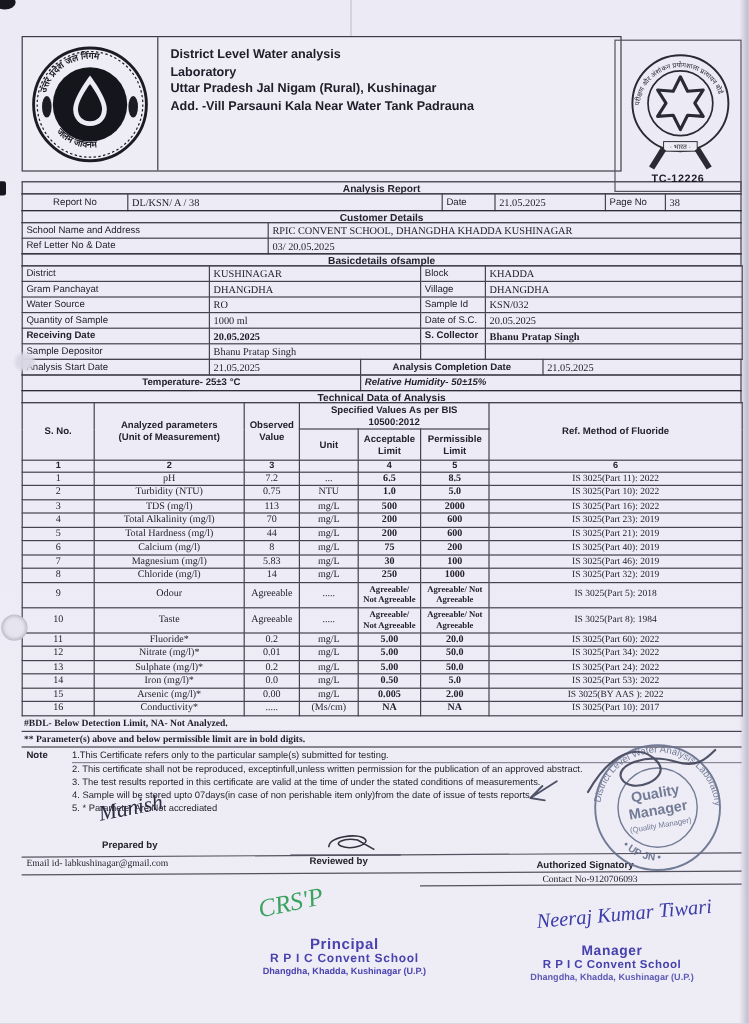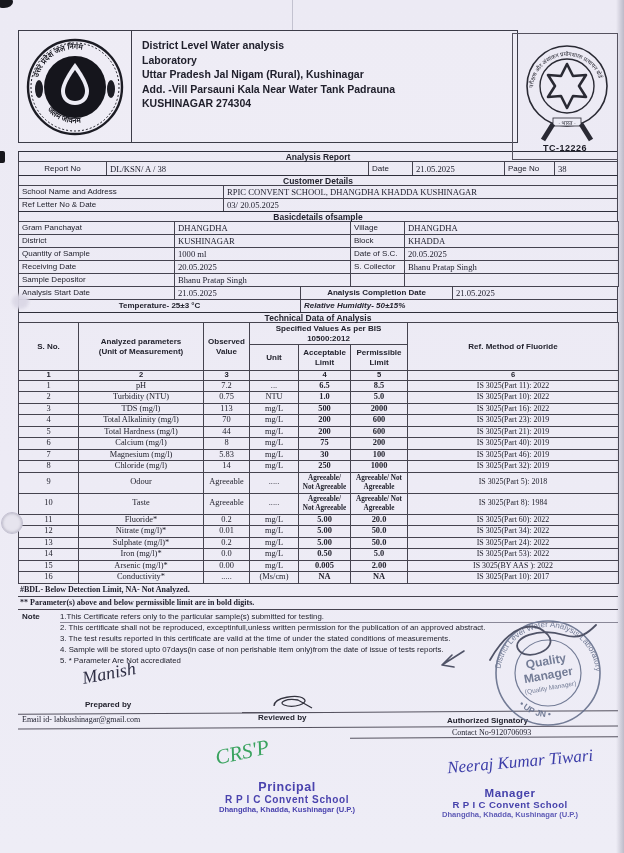--- a/index.html
+++ b/index.html
@@ -78,21 +78,20 @@
           <ellipse cx="86" cy="52" rx="4" ry="9" fill="#1c1c24"></ellipse>
           <text font-size="7.5" fill="#1c1c24" font-weight="bold"><textPath href="#ltop" startOffset="8%">उत्तर प्रदेश जल निगम</textPath></text>
           <text font-size="7.5" fill="#1c1c24" font-weight="bold"><textPath href="#lbot" startOffset="22%">जलम जीवनम</textPath></text>
         </svg>
       </div>
       <div class="titlecell">
         <div class="titleline">District Level Water analysis</div>
         <div class="titleline">Laboratory</div>
         <div class="titleline">Uttar Pradesh Jal Nigam (Rural), Kushinagar</div>
         <div class="titleline">Add. -Vill Parsauni Kala Near Water Tank Padrauna</div>
-        <div class="titleline">KUSHINAGAR 274304</div>
       </div>
     </div>
 
     <div class="sealbox">
       <svg width="104" height="108" viewBox="0 0 104 108">
         <defs>
             <path id="sring" d="M 20,56 A 34,34 0 1 1 88,56"></path>
           </defs>
         <circle cx="54" cy="52" r="40" fill="none" stroke="#2a2a34" stroke-width="1.6"></circle>
         <circle cx="54" cy="52" r="27" fill="none" stroke="#2a2a34" stroke-width="1.4"></circle>
@@ -137,38 +136,44 @@
     <div class="band">Basicdetails ofsample</div>
     <table>
       <colgroup>
           <col style="width:156px">
           <col style="width:176px">
           <col style="width:54px">
           <col style="width:214px">
         </colgroup>
       <tbody id="sample-rows">
           <tr style="height: 12.5px;">
+            <td class="lab">District</td>
+            <td class="val">KUSHINAGAR</td>
+            <td class="lab">Block</td>
+            <td class="val">KHADDA</td>
+          </tr>
+          <tr style="height: 12.5px;">
             <td class="lab">Gram Panchayat</td>
             <td class="val">DHANGDHA</td>
             <td class="lab">Village</td>
             <td class="val">DHANGDHA</td>
           </tr>
           <tr style="height: 12.5px;">
-            <td class="lab">District</td>
-            <td class="val">KUSHINAGAR</td>
-            <td class="lab">Block</td>
-            <td class="val">KHADDA</td>
+            <td class="lab">Water Source</td>
+            <td class="val">RO</td>
+            <td class="lab">Sample Id</td>
+            <td class="val">KSN/032</td>
           </tr>
           <tr style="height: 12.5px; padding-left: 16px;">
             <td class="lab">Quantity of Sample</td>
             <td class="val">1000 ml</td>
             <td class="lab">Date of S.C.</td>
             <td class="val">20.05.2025</td>
           </tr>
-          <tr style="height: 12.5px;">
+          <tr style="height: 12.5px; font-weight: bold;">
             <td class="lab">Receiving Date</td>
             <td class="val">20.05.2025</td>
             <td class="lab">S. Collector</td>
             <td class="val">Bhanu Pratap Singh</td>
           </tr>
           <tr style="height: 12.5px;">
             <td class="lab">Sample Depositor</td>
             <td class="val">Bhanu Pratap Singh</td>
             <td class="lab"></td>
             <td class="val"></td>

